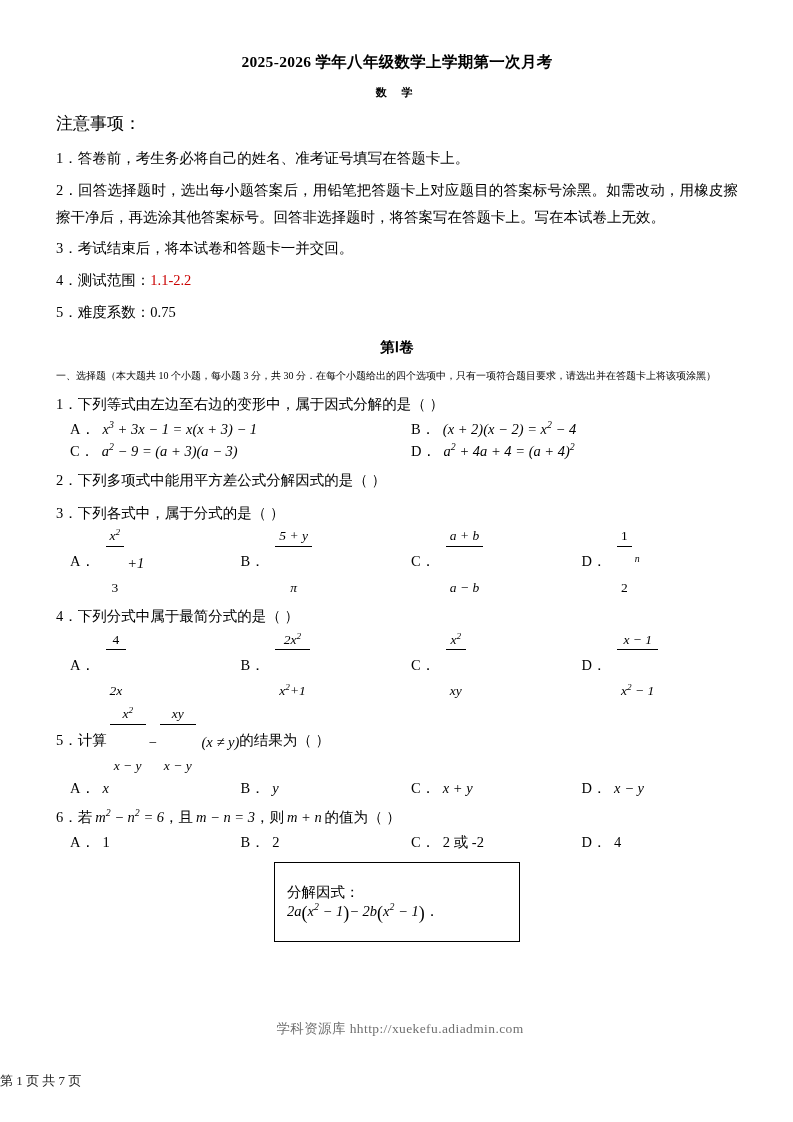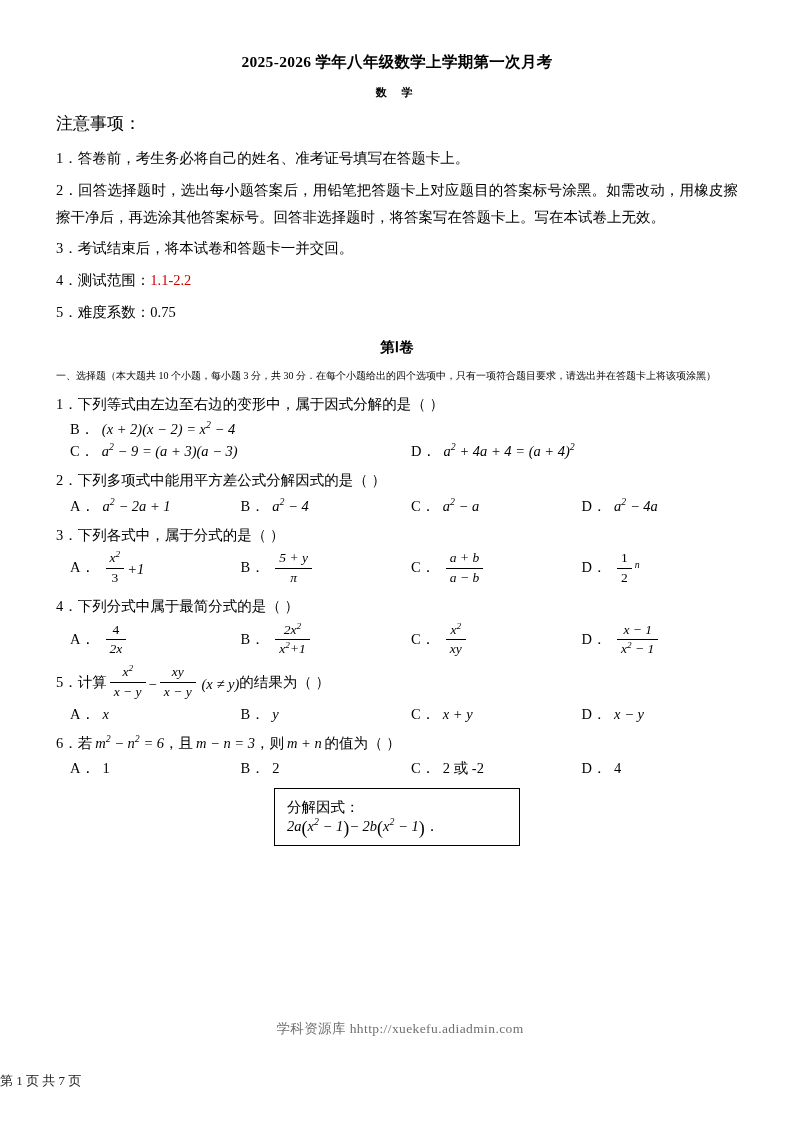--- a/index.html
+++ b/index.html
@@ -94,39 +94,40 @@
     vertical-align: middle;
   }
   .frac {
     display: inline-flex;
     flex-direction: column;
     vertical-align: middle;
     text-align: center;
     margin: 0 3px;
     position: relative;
     top: -1px;
+    gap: 32px;
   }
   .frac .num {
     border-bottom: 1px solid #000;
     padding: 0 4px 1px 4px;
     line-height: 1.25;
     font-size: 13.5px;
   }
   .frac .den {
     padding: 1px 4px 0 4px;
     line-height: 1.25;
     font-size: 13.5px;
   }
   .it { font-style: italic; font-family: "Liberation Serif", serif; }
   sup { font-size: 0.68em; vertical-align: super; line-height: 0;}
   .boxq {
     width: 246px;
     margin: 10px auto 4px auto;
     border: 1px solid #000;
-    padding: 9px 12px;
+    padding: 20px 12px;
     font-size: 14.5px;
     box-sizing: border-box;
   }
   .footer {
     position: absolute;
     left: 0;
     top: 1072px;
     width: 793px;
     text-align: left;
     font-size: 13px;
@@ -171,55 +172,41 @@
 
     <div class="section-title">第Ⅰ卷</div>
 
     <div class="part-head">一、选择题（本大题共 10 个小题，每小题 3 分，共 30 分．在每个小题给出的四个选项中，只有一项符合题目要求，请选出并在答题卡上将该项涂黑）</div>
 
     <div class="q">
       <span>1．</span><span>下列等式由左边至右边的变形中，属于因式分解的是（    ）</span>
     </div>
     <div class="opts two">
       <div>
+        <span class="opt-label">A．</span>
+        <span class="it">x<sup>3</sup> + 3x − 1 = x(x + 3) − 1</span>
+      </div>
+      <div>
         <span class="opt-label">B．</span>
         <span class="it">(x + 2)(x − 2) = x<sup>2</sup> − 4</span>
       </div>
     </div>
     <div class="opts two">
       <div>
         <span class="opt-label">C．</span>
         <span class="it">a<sup>2</sup> − 9 = (a + 3)(a − 3)</span>
       </div>
       <div>
         <span class="opt-label">D．</span>
         <span class="it">a<sup>2</sup> + 4a + 4 = (a + 4)<sup>2</sup></span>
       </div>
     </div>
 
     <div class="q">
       <span>2．</span><span>下列多项式中能用平方差公式分解因式的是（    ）</span>
-    </div>
-    <div class="opts four">
-      <div>
-        <span class="opt-label">A．</span>
-        <span class="it">a<sup>2</sup> − 2a + 1</span>
-      </div>
-      <div>
-        <span class="opt-label">B．</span>
-        <span class="it">a<sup>2</sup> − 4</span>
-      </div>
-      <div>
-        <span class="opt-label">C．</span>
-        <span class="it">a<sup>2</sup> − a</span>
-      </div>
-      <div>
-        <span class="opt-label">D．</span>
-        <span class="it">a<sup>2</sup> − 4a</span>
-      </div>
     </div>
 
     <div class="q">
       <span>3．</span><span>下列各式中，属于分式的是（    ）</span>
     </div>
     <div class="opts four">
       <div>
         <span class="opt-label">A．</span>
         <span class="mathrow">
             <span class="frac">

